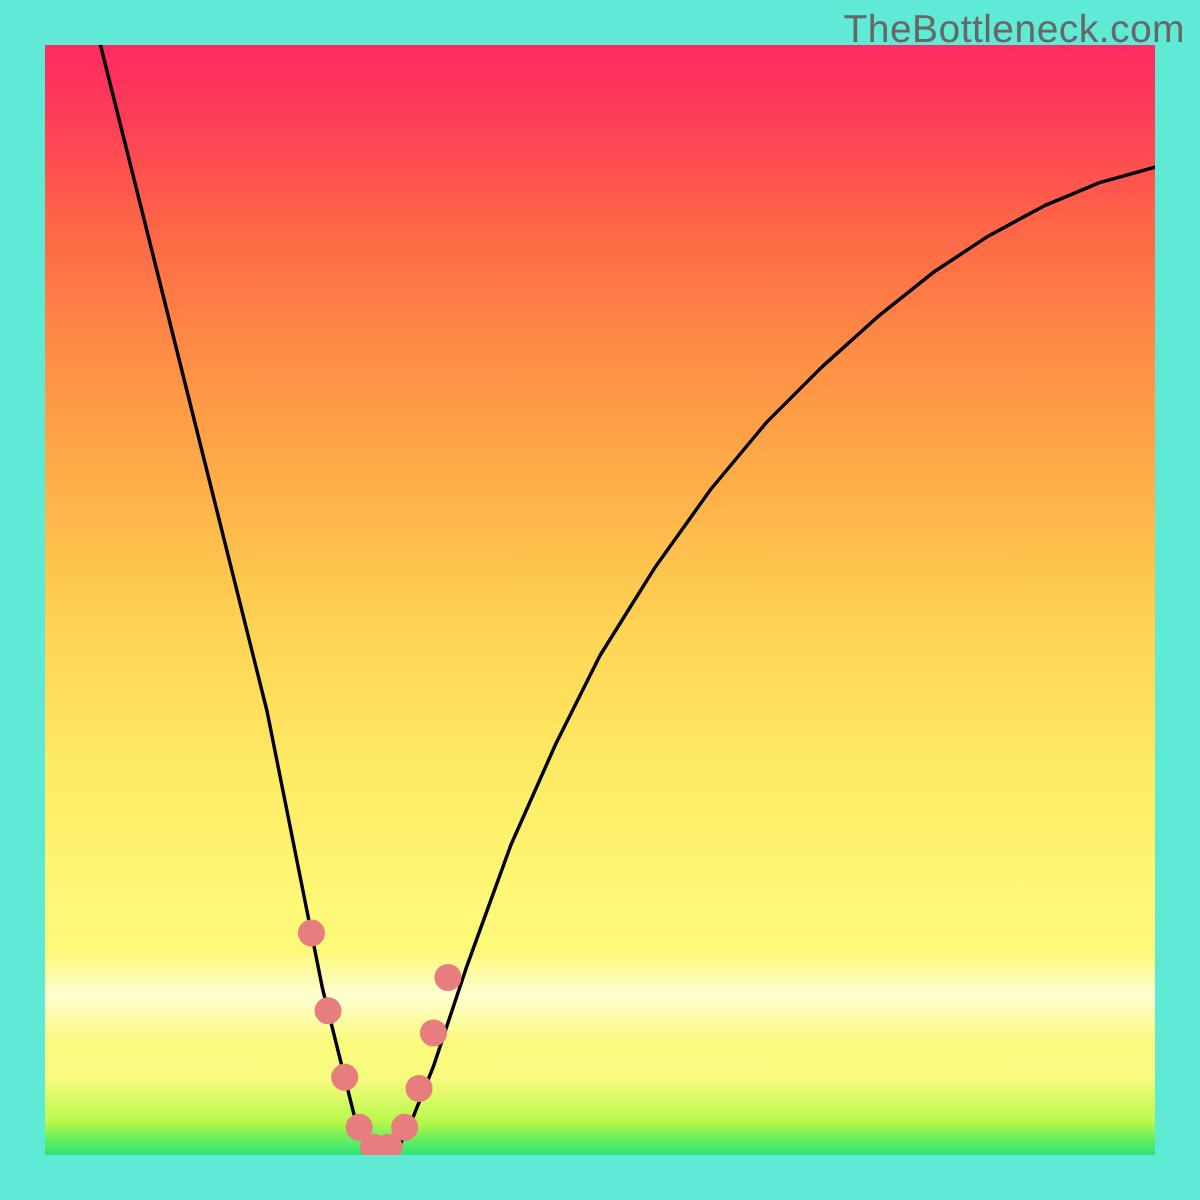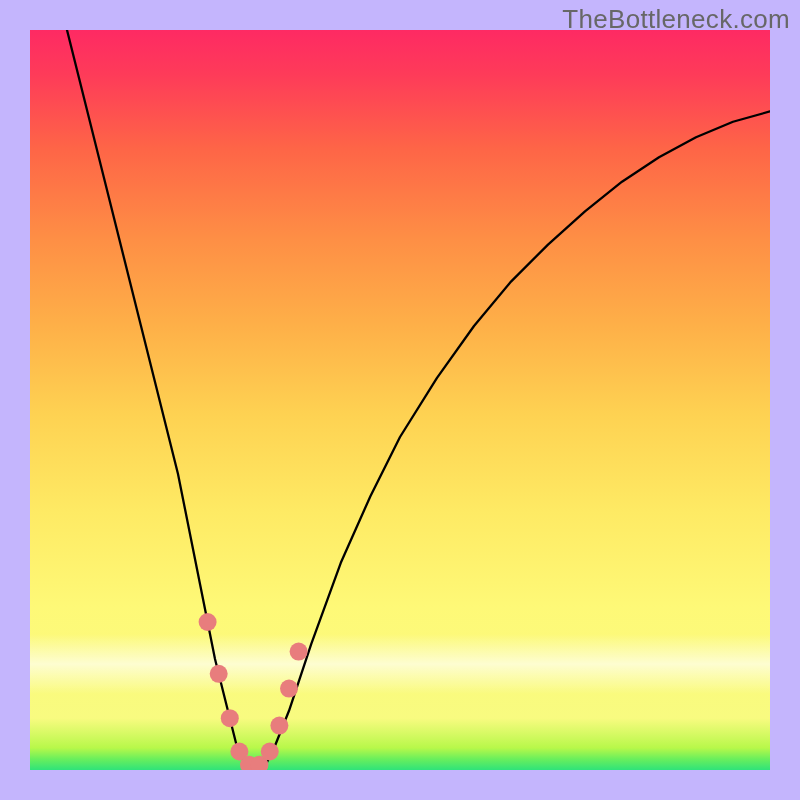--- a/index.html
+++ b/index.html
@@ -8,21 +8,21 @@
     width: 800px;
     height: 800px;
     overflow: hidden;
     background: #000;
     font-family: Arial, Helvetica, sans-serif;
   }
   .frame {
     position: relative;
     width: 800px;
     height: 800px;
-    background: #c4b5fd;
+    background: #5eead4;
   }
   .plot-area {
     position: absolute;
     left: 30px;
     top: 30px;
     width: 740px;
     height: 740px;
     background: linear-gradient(to top,
       #2fe37a 0%,
       #6aef5c 1.5%,

